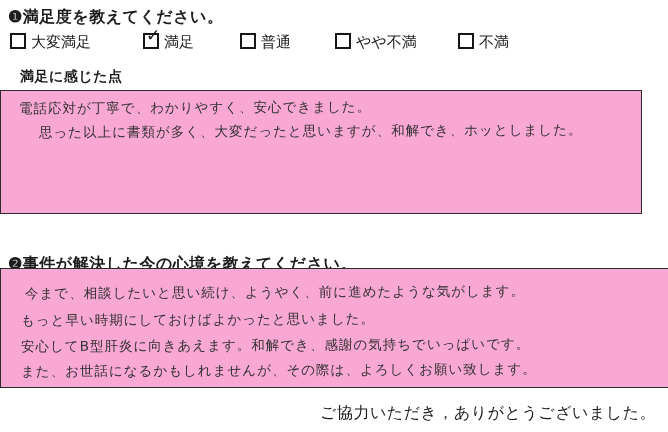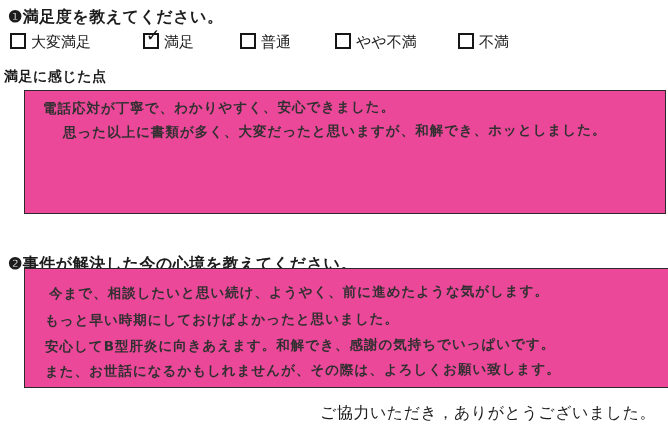--- a/index.html
+++ b/index.html
@@ -63,34 +63,33 @@
     left: 1px;
     top: -8px;
     font-size: 17px;
     font-weight: 700;
     color: #161616;
     font-family: "DejaVu Sans", sans-serif;
     line-height: 1;
   }
   .answer-label {
     position: absolute;
-    left: 4px;
+    left: 20px;
     top: 68px;
     font-family: "Liberation Sans", "DejaVu Sans", sans-serif;
     font-size: 14px;
     font-weight: 700;
     letter-spacing: 0.5px;
   }
   .answer-box {
     position: absolute;
-    left: 24px;
+    left: 0;
     width: 640px;
-    background: #ec4899;
+    background: #f9a8d4;
     border: 1.5px solid #2b2b2b;
-    font-weight: bold;
   }
   .box-1 { top: 90px; height: 122px; }
   .box-2 { top: 268px; height: 118px; padding-left: 29px; }
   .hw-line {
     position: absolute;
     white-space: nowrap;
     font-family: "DejaVu Sans", sans-serif;
     font-size: 13.5px;
     color: #303030;
     letter-spacing: 1px;

